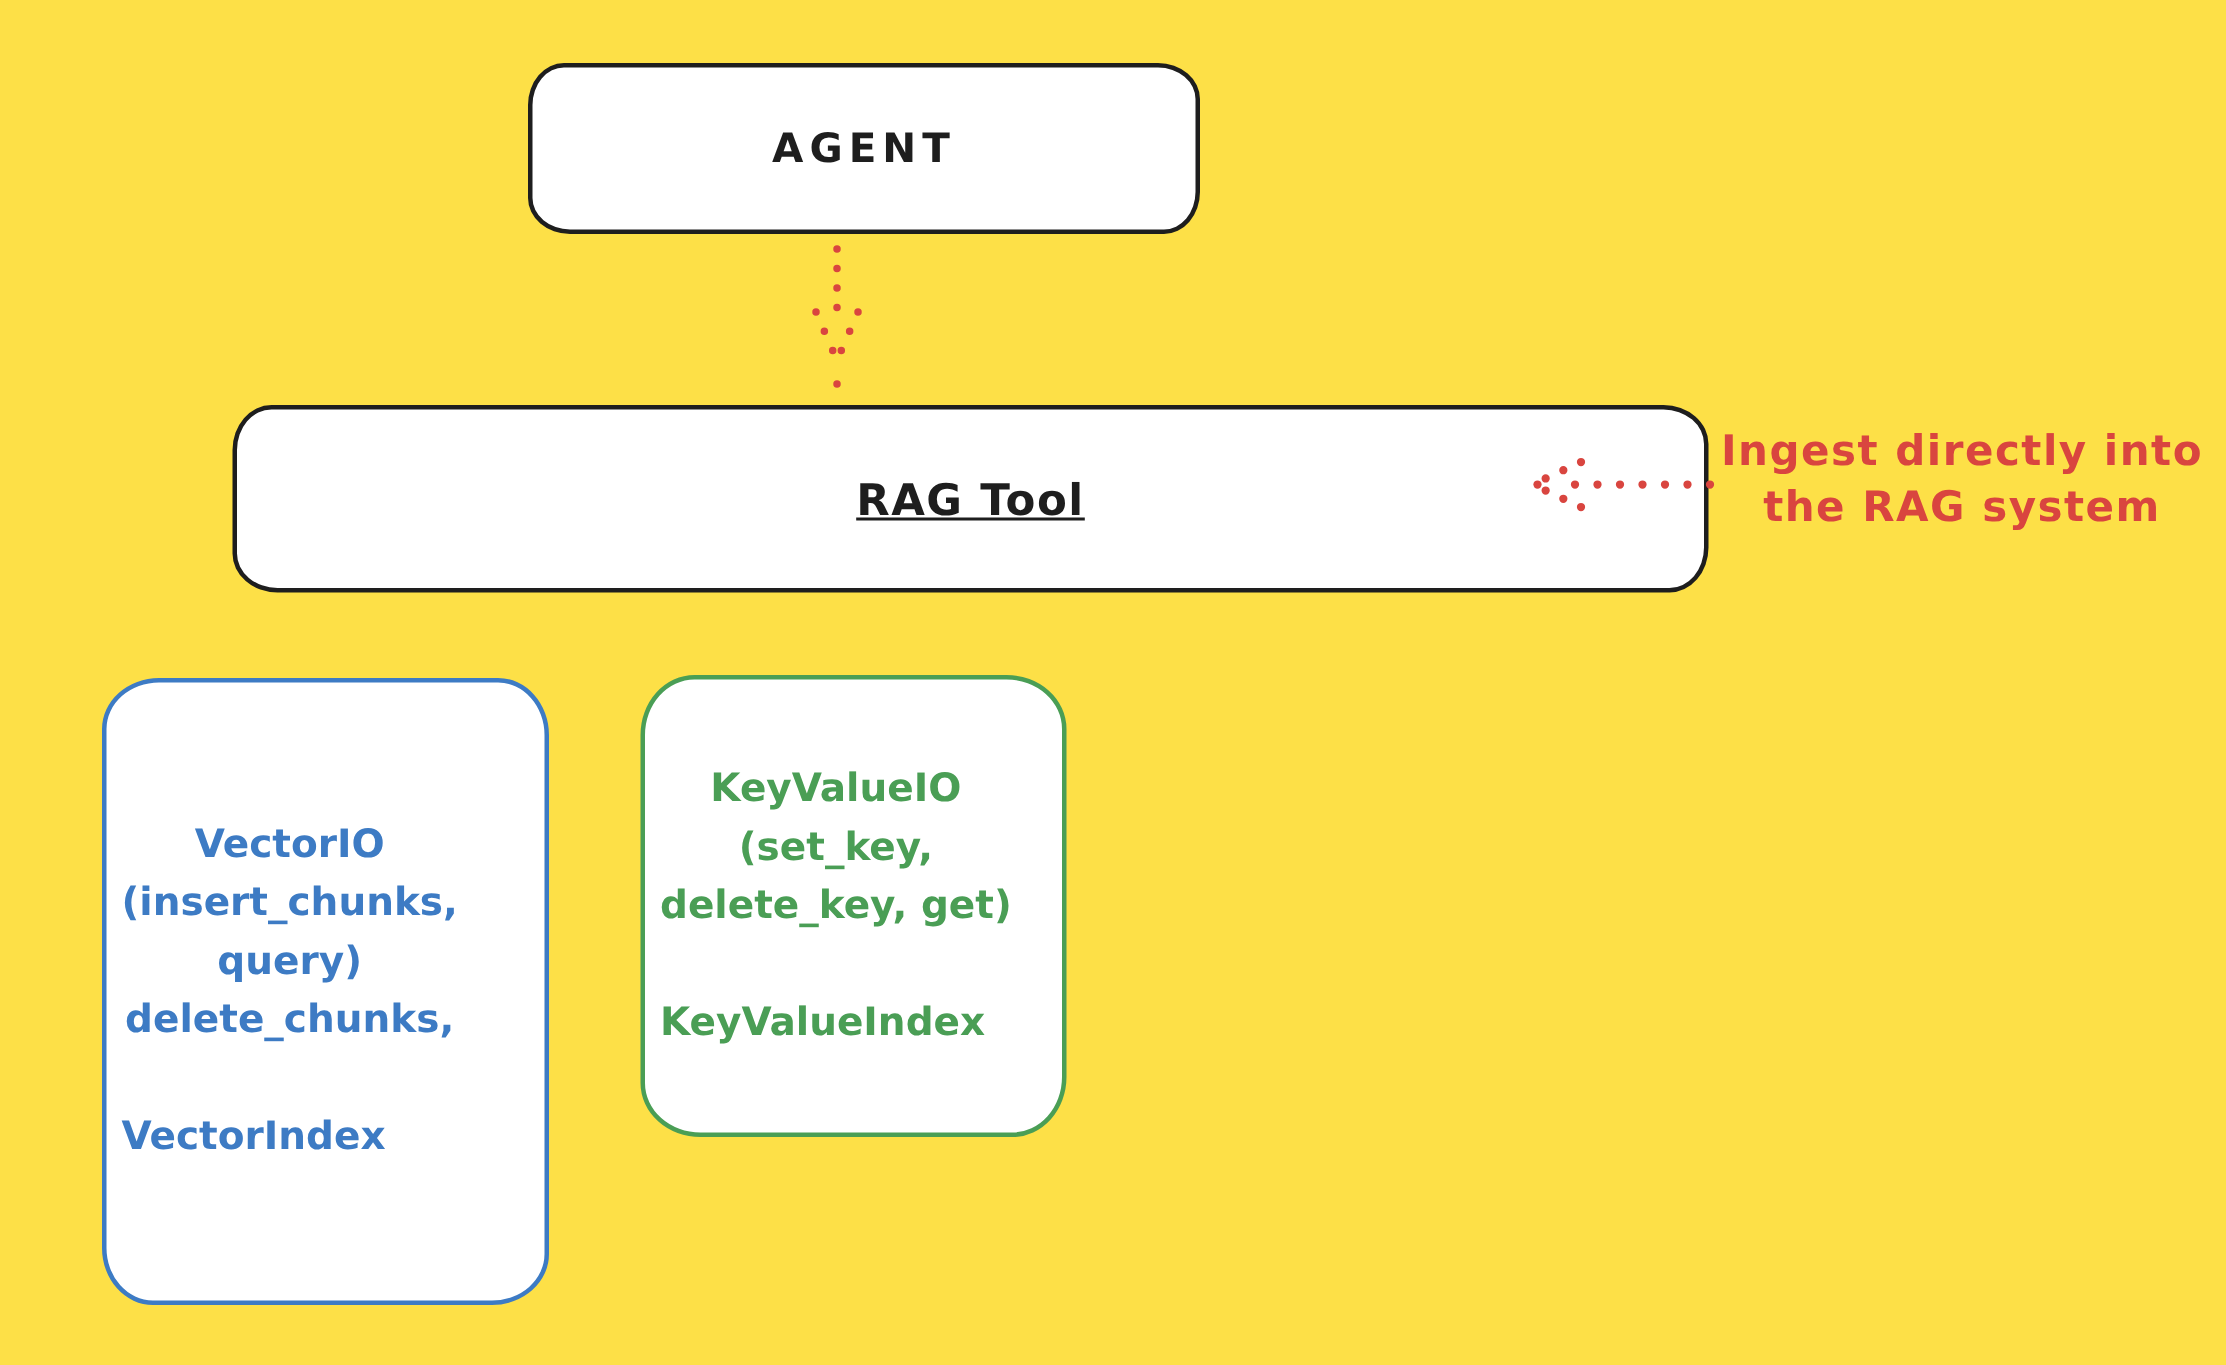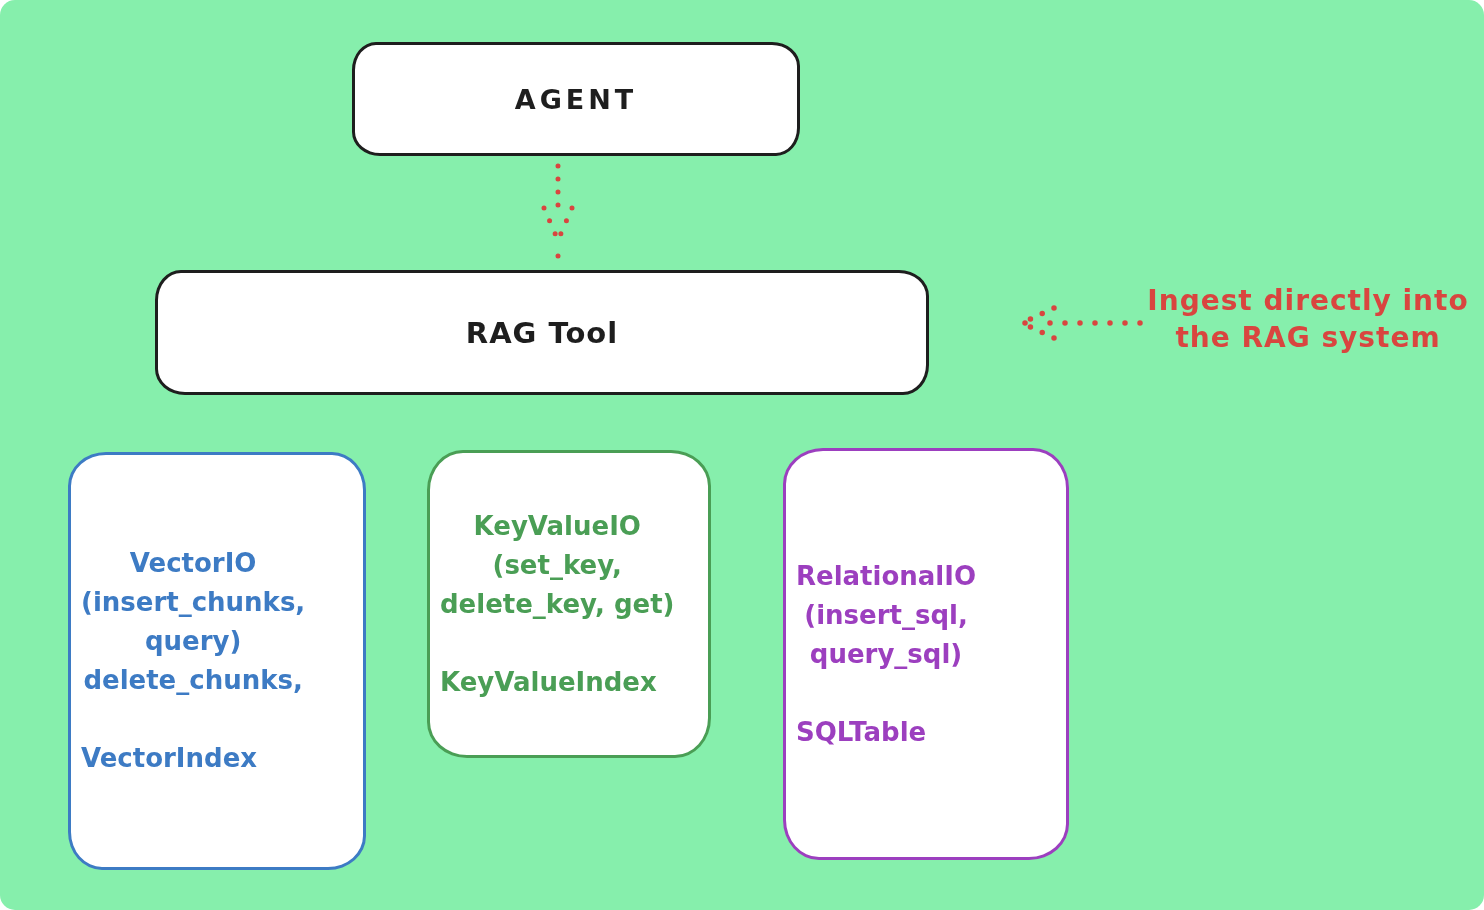--- a/index.html
+++ b/index.html
@@ -1,43 +1,42 @@
 <!DOCTYPE html>
 <html><head>
 <meta charset="utf-8">
 <style>
   html, body { margin: 0; padding: 0; background: #ffffff; }
   .canvas {
     position: relative;
     width: 1484px;
     height: 910px;
-    background: #86efac;
+    background: #fde047;
     font-family: "DejaVu Sans", sans-serif;
     overflow: hidden;
-    border-radius: 15px;
   }
   .box {
     position: absolute;
     box-sizing: border-box;
     border: 3.5px solid #1e1e1e;
     display: flex;
     align-items: center;
     justify-content: center;
     color: #1e1e1e;
     background: #ffffff;
   }
   .agent-box {
     left: 352px; top: 42px; width: 448px; height: 114px;
     border-radius: 24px 28px 24px 28px / 28px 24px 28px 24px;
     font-size: 27px; font-weight: 700; letter-spacing: 4px;
   }
   .rag-box {
-    left: 155px; top: 270px; width: 774px; height: 125px;
+    left: 155px; top: 270px; width: 984px; height: 125px;
     border-radius: 26px 30px 26px 30px / 30px 26px 30px 26px;
-    font-size: 29px; font-weight: 600; letter-spacing: 1px;
+    font-size: 29px; font-weight: 600; letter-spacing: 1px; text-decoration: underline;
   }
   .arrow-svg { position: absolute; }
   .arrow-down { left: 540px; top: 162px; }
   .arrow-left { left: 1008px; top: 300px; }
   .annotation {
     position: absolute;
     left: 1138px; top: 282px; width: 340px;
     text-align: center;
     font-size: 28px; font-weight: 700; line-height: 37px;
     letter-spacing: 1px;
@@ -122,23 +121,14 @@
   <div class="backend backend-keyvalue" style="border-color: rgb(74, 158, 85); color: rgb(74, 158, 85);">
     <div>
       <div>KeyValueIO</div>
       <div>(set_key,</div>
       <div>delete_key, get)</div>
     </div>
     <div class="gap"></div>
     <div>KeyValueIndex</div>
   </div>
 
-  <div class="backend backend-relational" style="border-color: rgb(156, 63, 191); color: rgb(156, 63, 191);">
-    <div>
-      <div>RelationalIO</div>
-      <div>(insert_sql,</div>
-      <div>query_sql)</div>
-    </div>
-    <div class="gap"></div>
-    <div>SQLTable</div>
-  </div>
 
 </div>
 
 </body></html>

